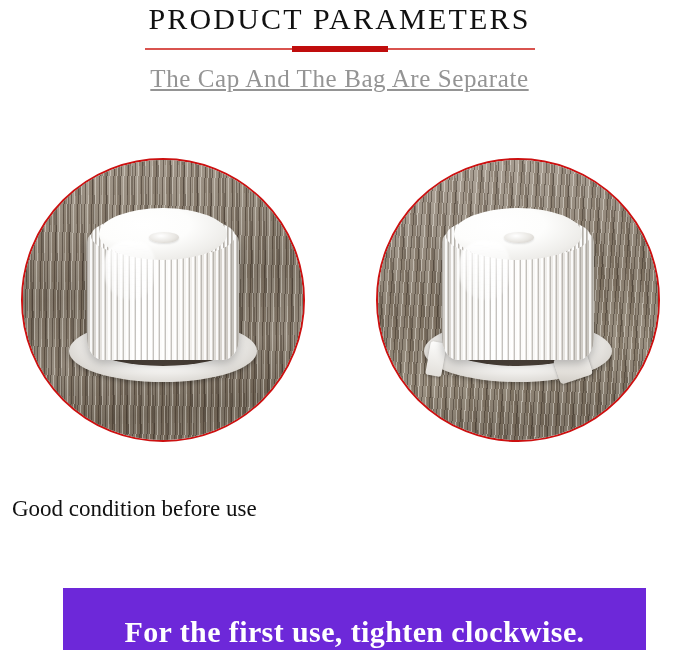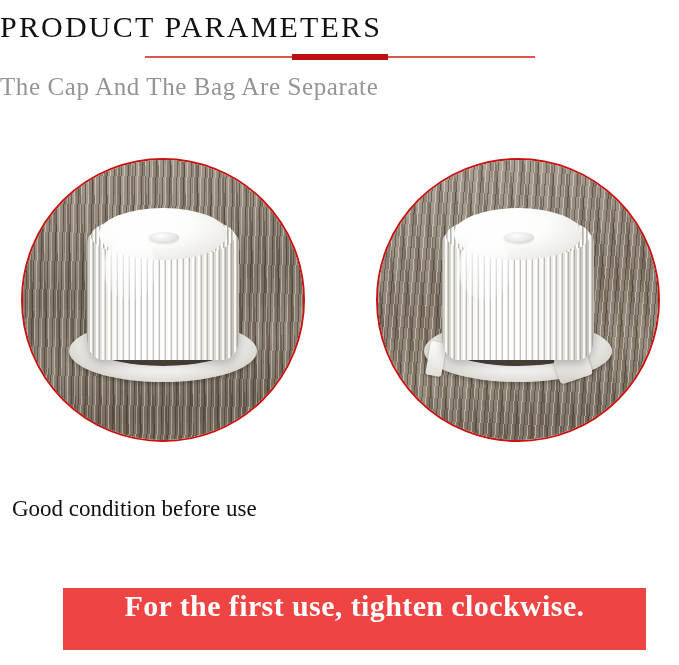--- a/index.html
+++ b/index.html
@@ -10,21 +10,22 @@
     width: 679px;
     height: 665px;
     background: #ffffff;
     font-family: "Liberation Serif", "DejaVu Serif", serif;
     overflow: hidden;
     position: relative;
   }
 
   
   .header {
-    padding-top: 8px;
+    padding-top: 0;
+    text-align: center;
   }
   .page-title {
     font-family: "Liberation Serif", "DejaVu Serif", serif;
     font-size: 30px;
     color: #111111;
     letter-spacing: 2.2px;
     line-height: 38px;
     font-weight: 400;
     white-space: nowrap;
   }
@@ -54,20 +55,21 @@
   }
 
   .page-subtitle {
     font-family: "Liberation Serif", "DejaVu Serif", serif;
     font-size: 25px;
     color: #949494;
     letter-spacing: 0.6px;
     line-height: 32px;
     margin-top: 9px;
     white-space: nowrap;
+    text-decoration: underline;
   }
 
   
   .photo-row {
     position: absolute;
     top: 158px;
     left: 0;
     width: 679px;
     height: 286px;
   }
@@ -305,23 +307,23 @@
   .caption.left  { left: 12px; }
   .caption.right { left: 437px; }
 
   
   .banner {
     position: absolute;
     left: 63px;
     top: 588px;
     width: 583px;
     height: 62px;
-    background: #ef4444;
+    background: #6d28d9;
     display: flex;
-    align-items: flex-start;
+    align-items: flex-end;
     justify-content: center;
   }
   .banner-text {
     font-family: "Liberation Serif", "DejaVu Serif", serif;
     font-size: 30px;
     font-weight: bold;
     color: #ffffff;
     letter-spacing: 0.4px;
     line-height: 36px;
     white-space: nowrap;

